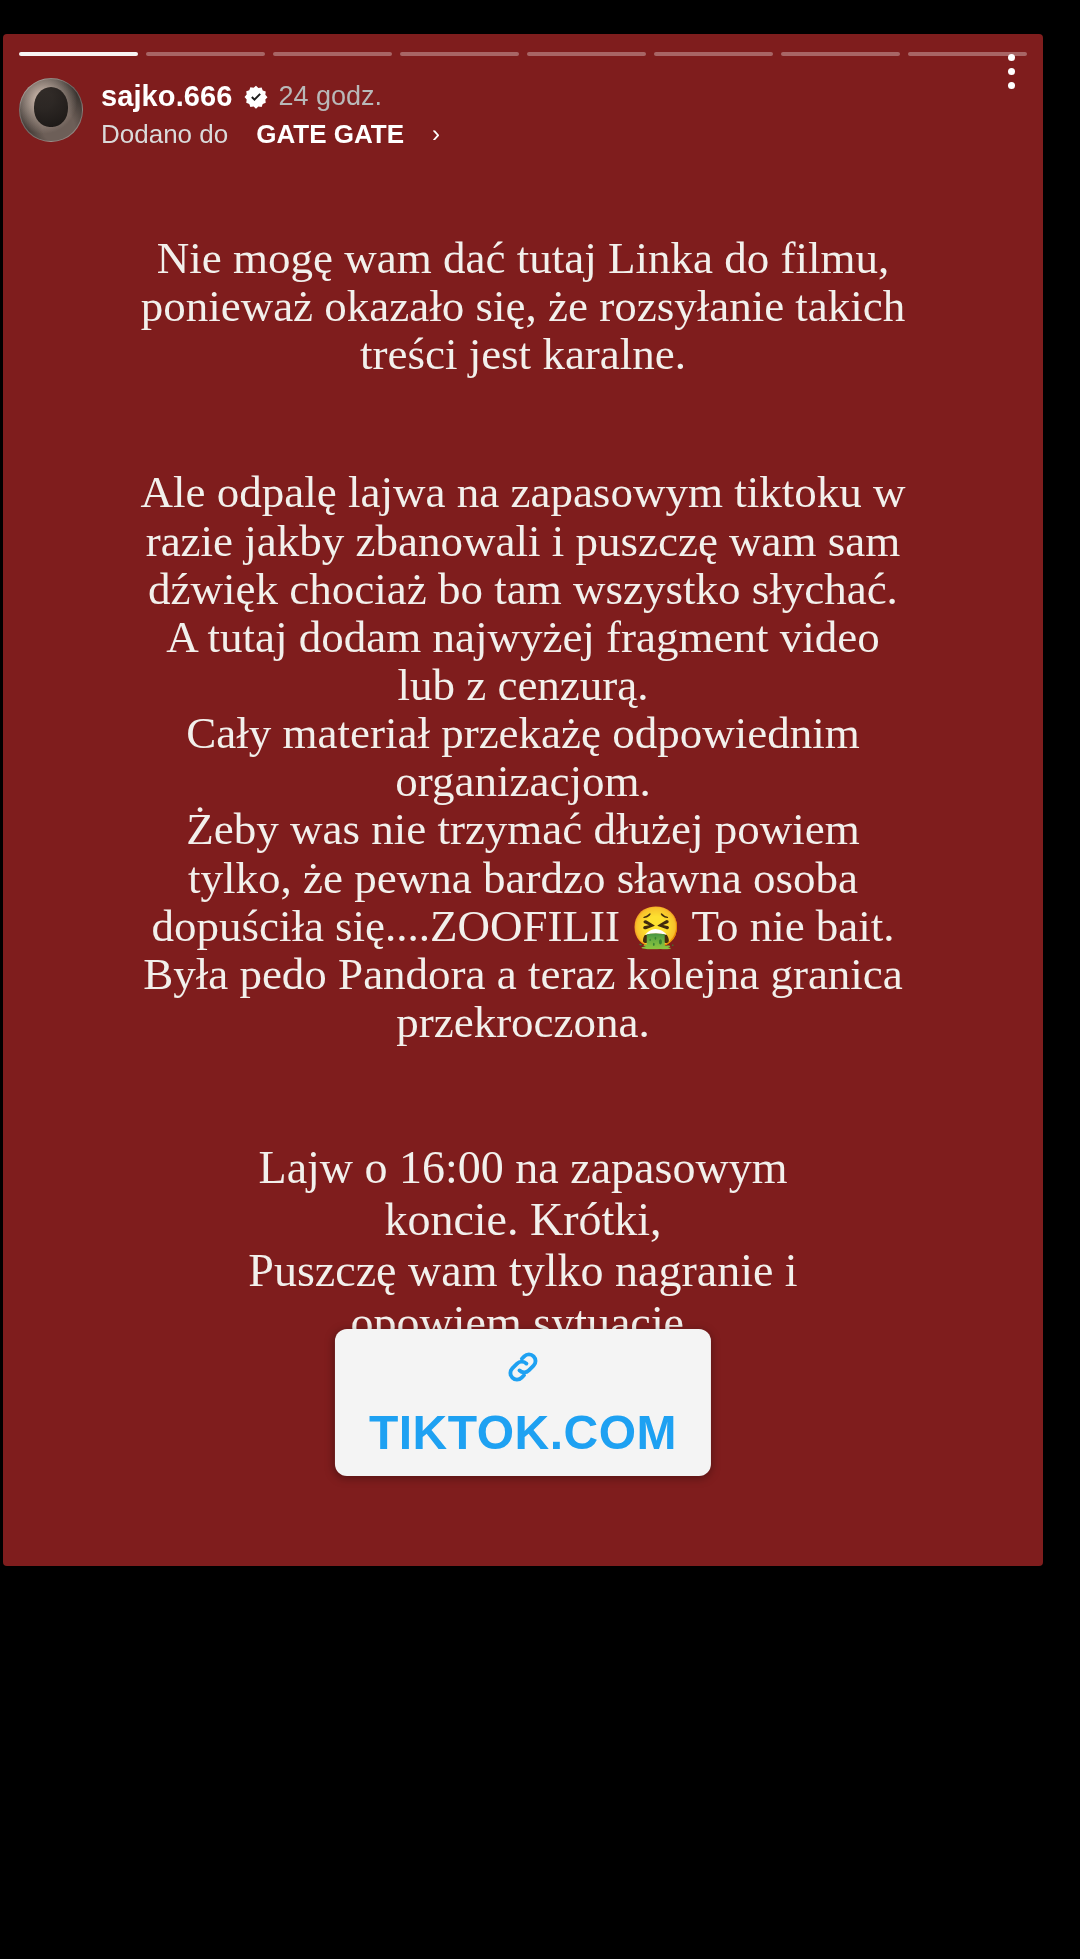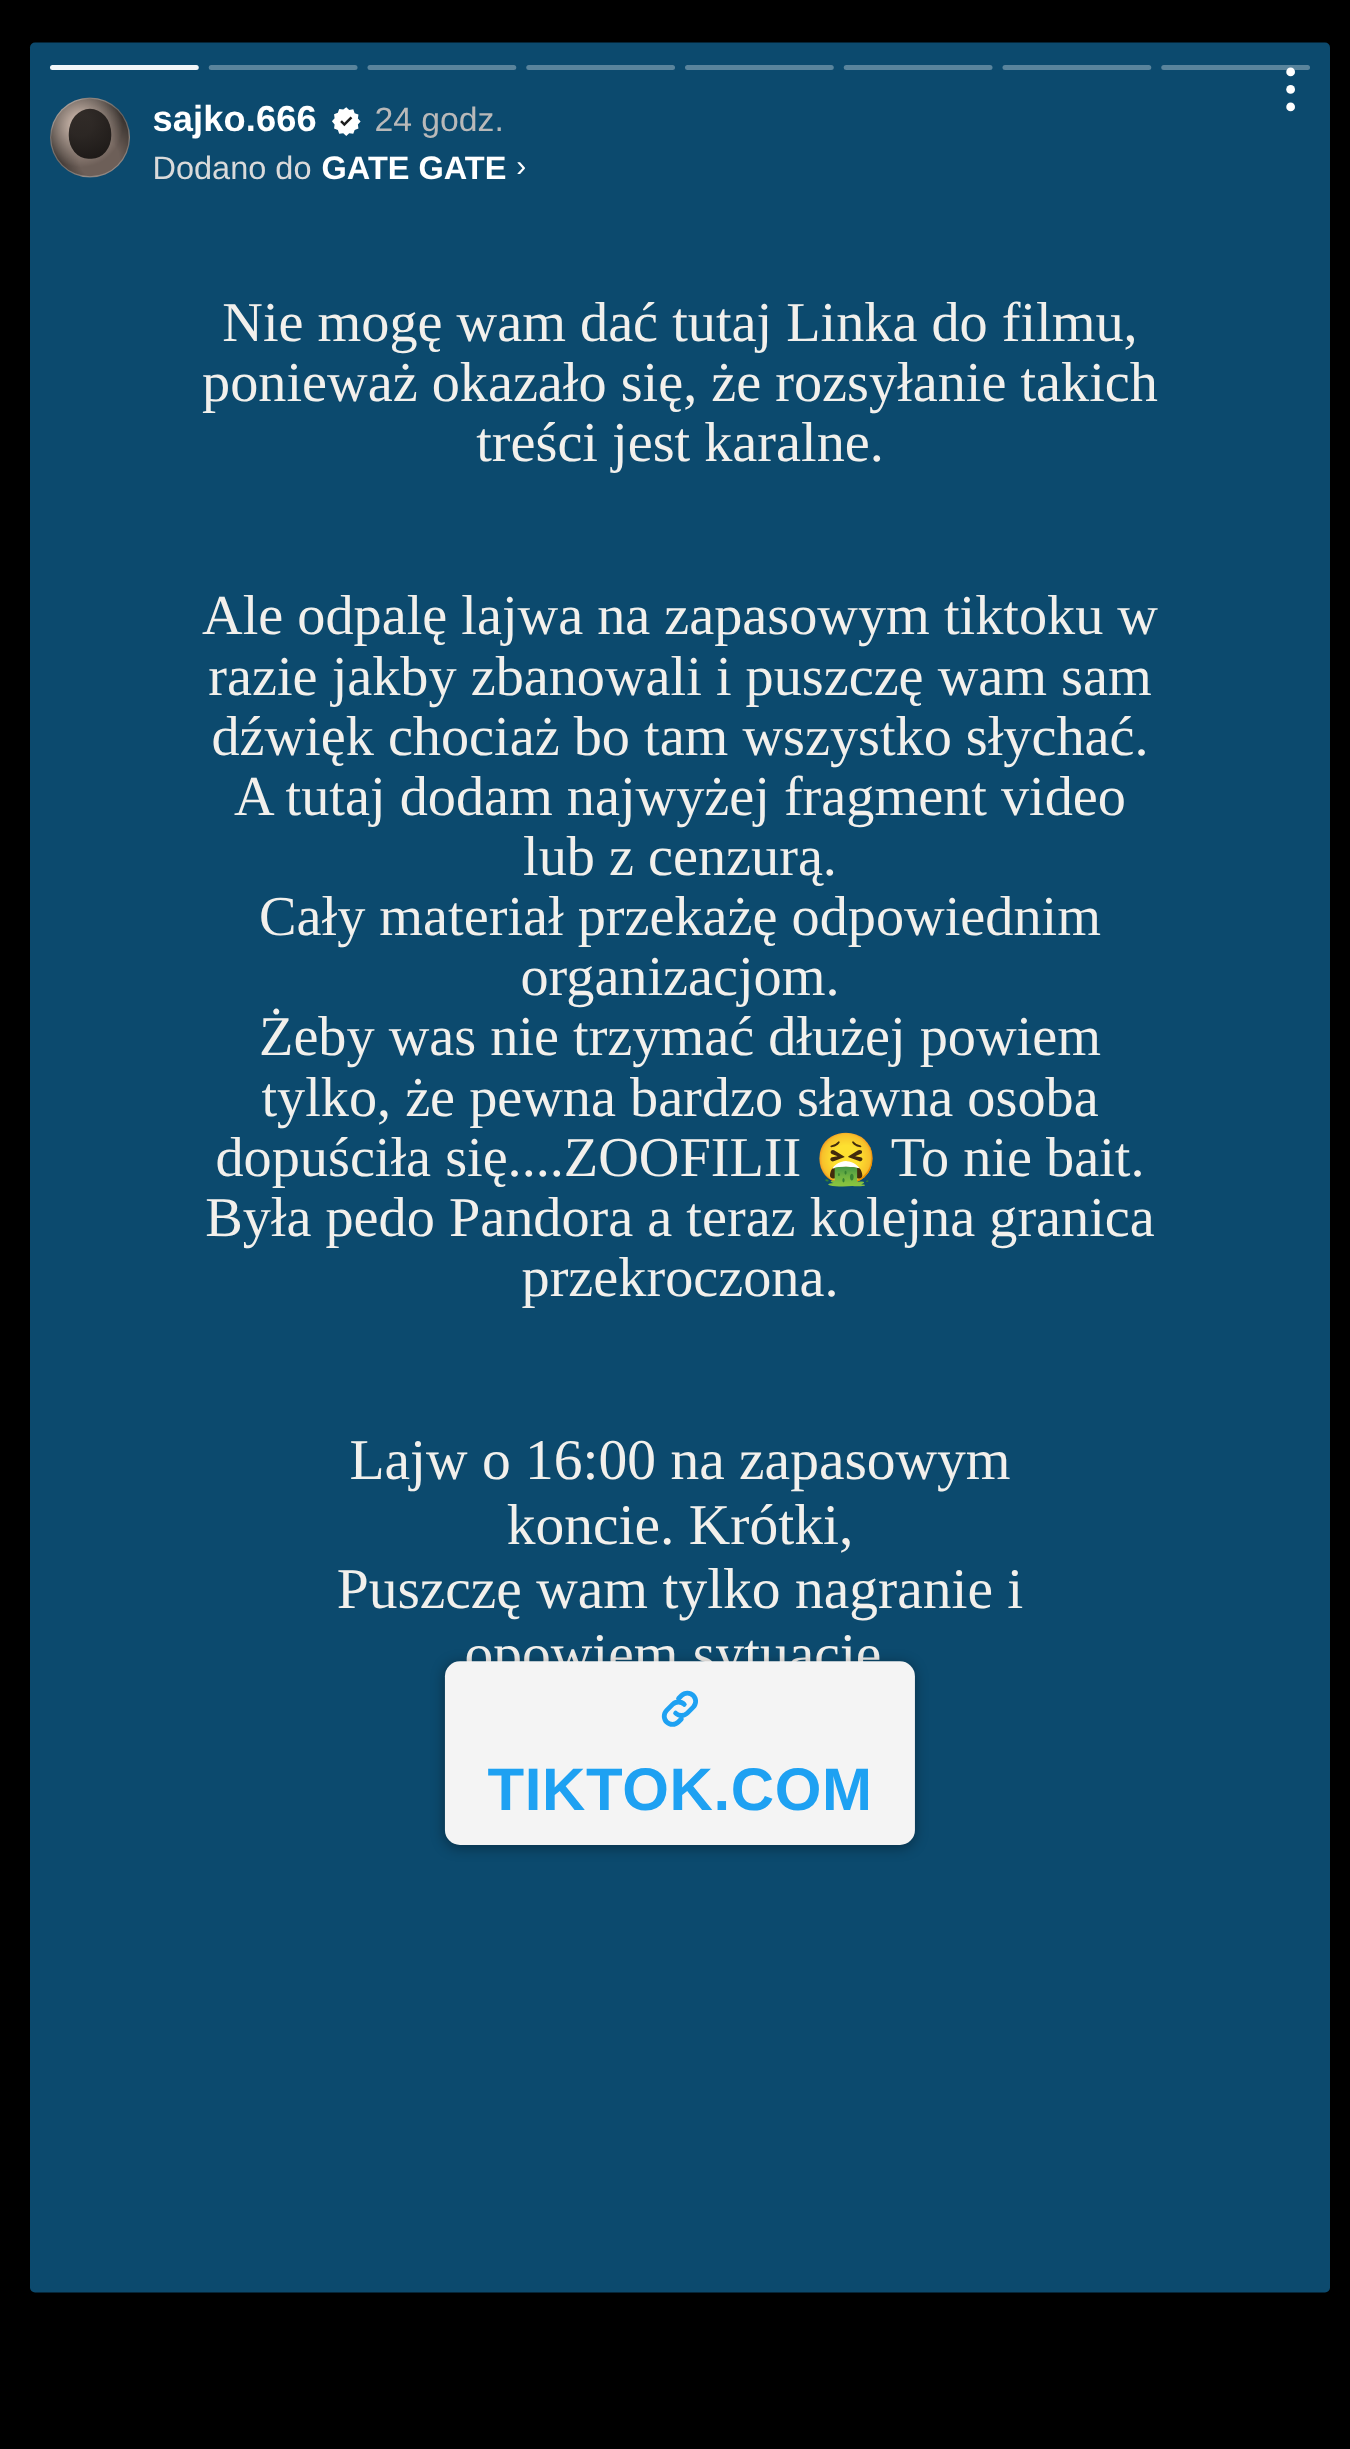--- a/index.html
+++ b/index.html
@@ -19,25 +19,25 @@
     position: relative;
     width: 1080px;
     height: 1959px;
     background: #000;
     box-sizing: border-box;
     padding: 0 20px;
   }
 
   .story-canvas {
     position: absolute;
-    left: 24px;
+    left: 3px;
     top: 34px;
     width: 1040px;
-    height: 1800px;
-    background: #0c4a6e;
+    height: 1532px;
+    background: #7f1d1d;
     border-radius: 4px;
     overflow: hidden;
   }
 
   
   .progress-row {
     position: absolute;
     top: 18px;
     left: 16px;
     right: 16px;
@@ -116,21 +116,21 @@
     line-height: 0;
   }
   .timestamp {
     color: #b9b9b9;
     font-size: 27px;
     font-weight: 400;
   }
   .header-line2 {
     display: flex;
     align-items: center;
-    gap: 8px;
+    gap: 28px;
     color: #e8e8e8;
     font-size: 26px;
   }
   .added-to-label {
     color: #dadada;
     font-weight: 400;
   }
   .added-to-name {
     color: #ffffff;
     font-weight: 700;

